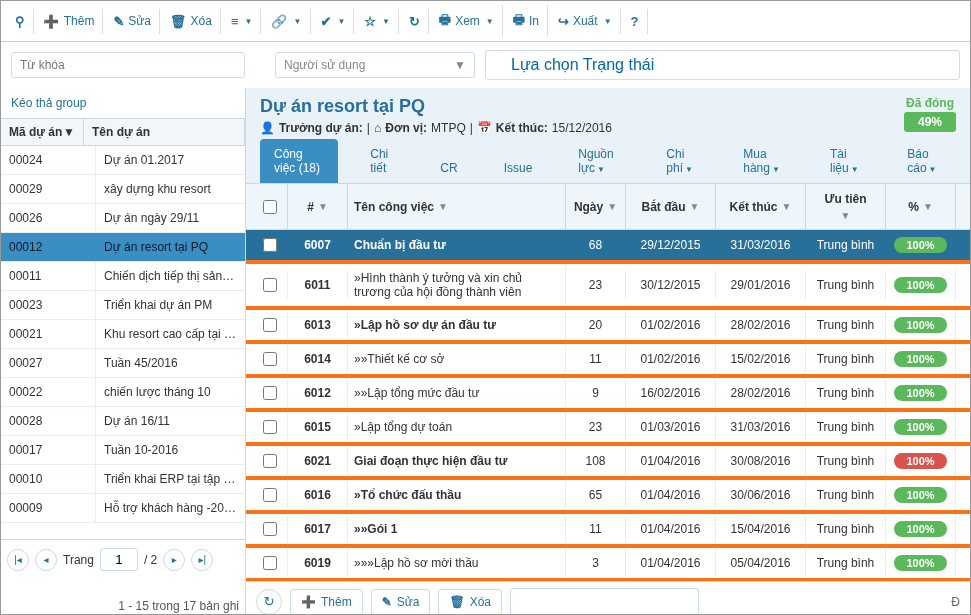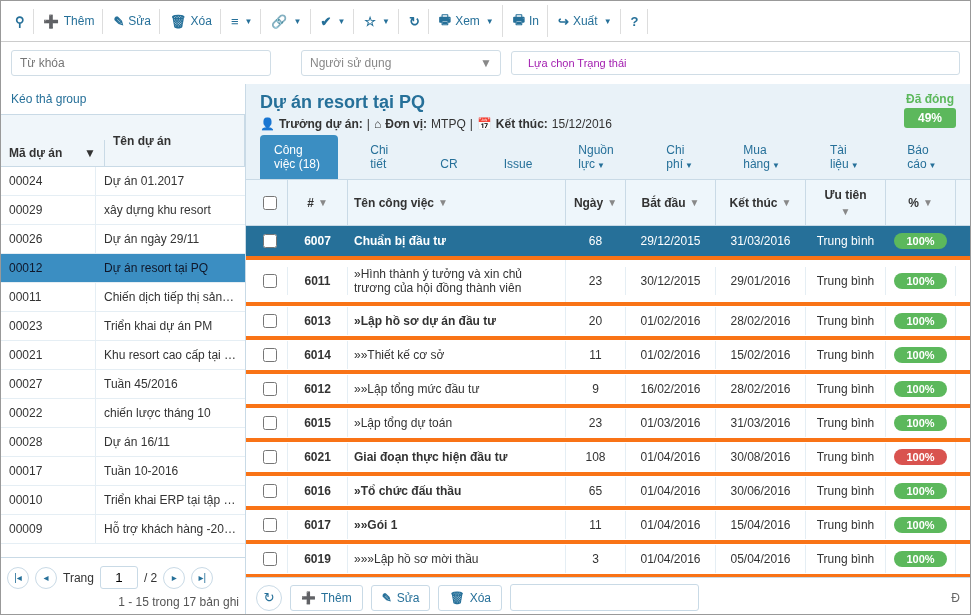--- a/index.html
+++ b/index.html
@@ -1,41 +1,41 @@
 <!DOCTYPE html>
 <html><head>
 <meta charset="utf-8">
 <style>
 * { box-sizing: border-box; margin: 0; padding: 0; }
 body { font-family: Arial, sans-serif; font-size: 12px; color: #333; background: #fff; width: 971px; height: 615px; overflow: hidden; border: 1px solid #999; }
 .toolbar { display: flex; align-items: center; background: #fff; border-bottom: 1px solid #ccc; padding: 4px 6px; gap: 2px; }
 .tb-btn { display: inline-flex; align-items: center; gap: 4px; padding: 5px 8px; border: none; border-right: 1px solid #ddd; background: #fff; color: #267099; cursor: pointer; font-size: 12px; }
 .tb-icon { font-weight: bold; font-size: 13px; }
 .filters-row { display: flex; gap: 10px; padding: 8px 10px; align-items: center; }
-.field-input { border: 1px solid #d0dde6; border-radius: 3px; padding: 5px 8px; font-size: 12px; color: #888; width: 260px; }
+.field-input { border: 1px solid #d0dde6; border-radius: 3px; padding: 5px 8px; font-size: 12px; color: #888; width: 234px; }
 .field-select { border: 1px solid #d0dde6; border-radius: 3px; padding: 5px 8px; font-size: 12px; color: #888; width: 200px; background: #fff; position: relative; display: flex; justify-content: space-between; align-items: center; }
-.field-status { border: 1px solid #d0dde6; border-radius: 3px; padding: 5px 16px; font-size: 11px; color: #a21caf; flex: 1; }
+.field-status { border: 1px solid #d0dde6; border-radius: 3px; padding: 5px 25px; font-size: 16px; color: #0369a1; flex: 1; }
 .main { display: flex; height: calc(100% - 80px); }
 .left-panel { width: 245px; border-right: 1px solid #c9dae6; display: flex; flex-direction: column; background: #fff; }
 .group-header { padding: 8px 10px; color: #267099; font-size: 12px; border-bottom: 1px solid #c9dae6; }
 .left-cols { display: flex; background: #f0f6fa; border-bottom: 1px solid #c9dae6; }
 .lcol-h { padding: 6px 8px; font-weight: bold; color: #333; border-right: 1px solid #c9dae6; display: flex; align-items: center; justify-content: space-between; }
-.lcol-h.id { width: 104px; margin-top: 25px; }
+.lcol-h.id { width: 83px; }
 .lcol-h.name { flex: 1; }
 .left-rows { flex: 1; overflow-y: auto; }
 .lrow { display: flex; border-bottom: 1px solid #e5eef4; cursor: pointer; }
 .lrow.selected { background: #3b8ec2; color: #0f172a; }
 .lrow .lid { width: 95px; padding: 7px 8px; border-right: 1px solid #e5eef4; }
 .lrow.selected .lid { border-right-color: #3b8ec2; }
 .lrow .lname { flex: 1; padding: 7px 8px; white-space: nowrap; overflow: hidden; text-overflow: ellipsis; }
 .pager { padding: 8px 6px; border-top: 1px solid #c9dae6; }
 .pager-row1 { display: flex; align-items: center; gap: 6px; }
 .pbtn { width: 22px; height: 22px; border: 1px solid #c9dae6; border-radius: 50%; background: #fff; color: #267099; cursor: pointer; font-size: 10px; }
 .pinput { width: 38px; border: 1px solid #c9dae6; border-radius: 3px; text-align: center; padding: 3px; }
-.pager-row2 { text-align: right; padding-top: 6px; color: #555; }
+.pager-row2 { text-align: right; padding-top: 6px; color: #555; margin-top: 22px; }
 .right-panel { flex: 1; display: flex; flex-direction: column; background: #e9f2f8; overflow: hidden; }
 .proj-header { padding: 8px 14px 4px; display: flex; justify-content: space-between; align-items: flex-start; }
 .proj-title { color: #267099; font-size: 18px; font-weight: bold; margin-bottom: 4px; }
 .proj-meta { font-size: 12px; color: #333; display: flex; gap: 4px; align-items: center; flex-wrap: wrap; }
 .prog-box { text-align: center; }
 .prog-label { color: #5cb85c; font-size: 12px; font-weight: bold; }
 .prog-val { background: #5cb85c; color: #fff; padding: 3px 14px; border-radius: 3px; font-weight: bold; margin-top: 2px; }
 .tabs { display: flex; gap: 18px; padding: 0 14px; border-bottom: 1px solid #c9dae6; background: #e9f2f8; align-items: flex-end; }
 .tab { padding: 8px 14px 8px; color: #267099; cursor: pointer; font-size: 12px; border-radius: 4px 4px 0 0; }
 .tab.active { background: #3b8ec2; color: #fff; }

